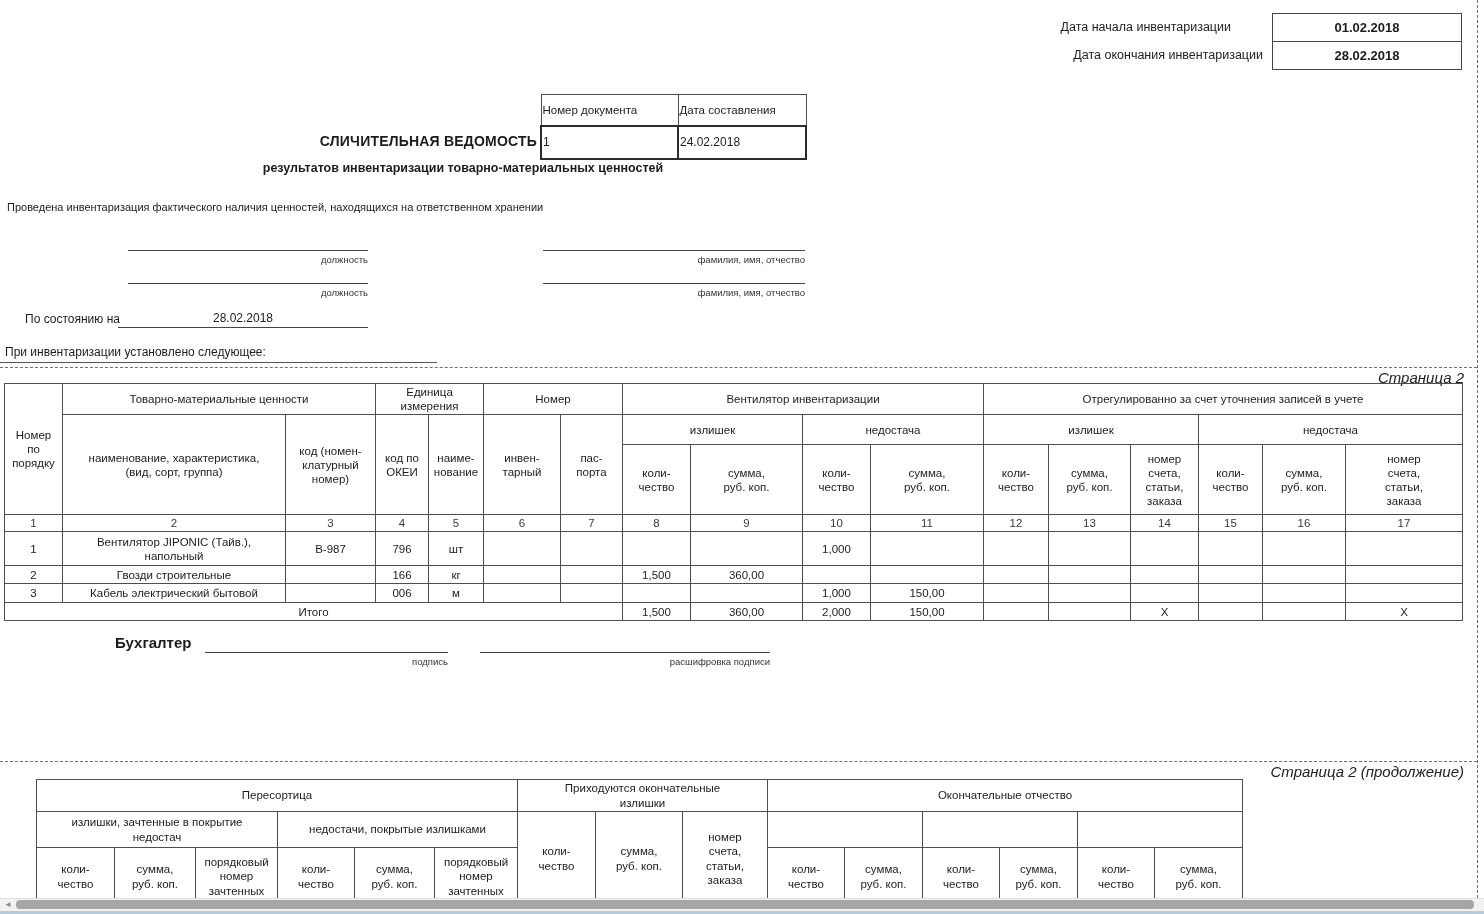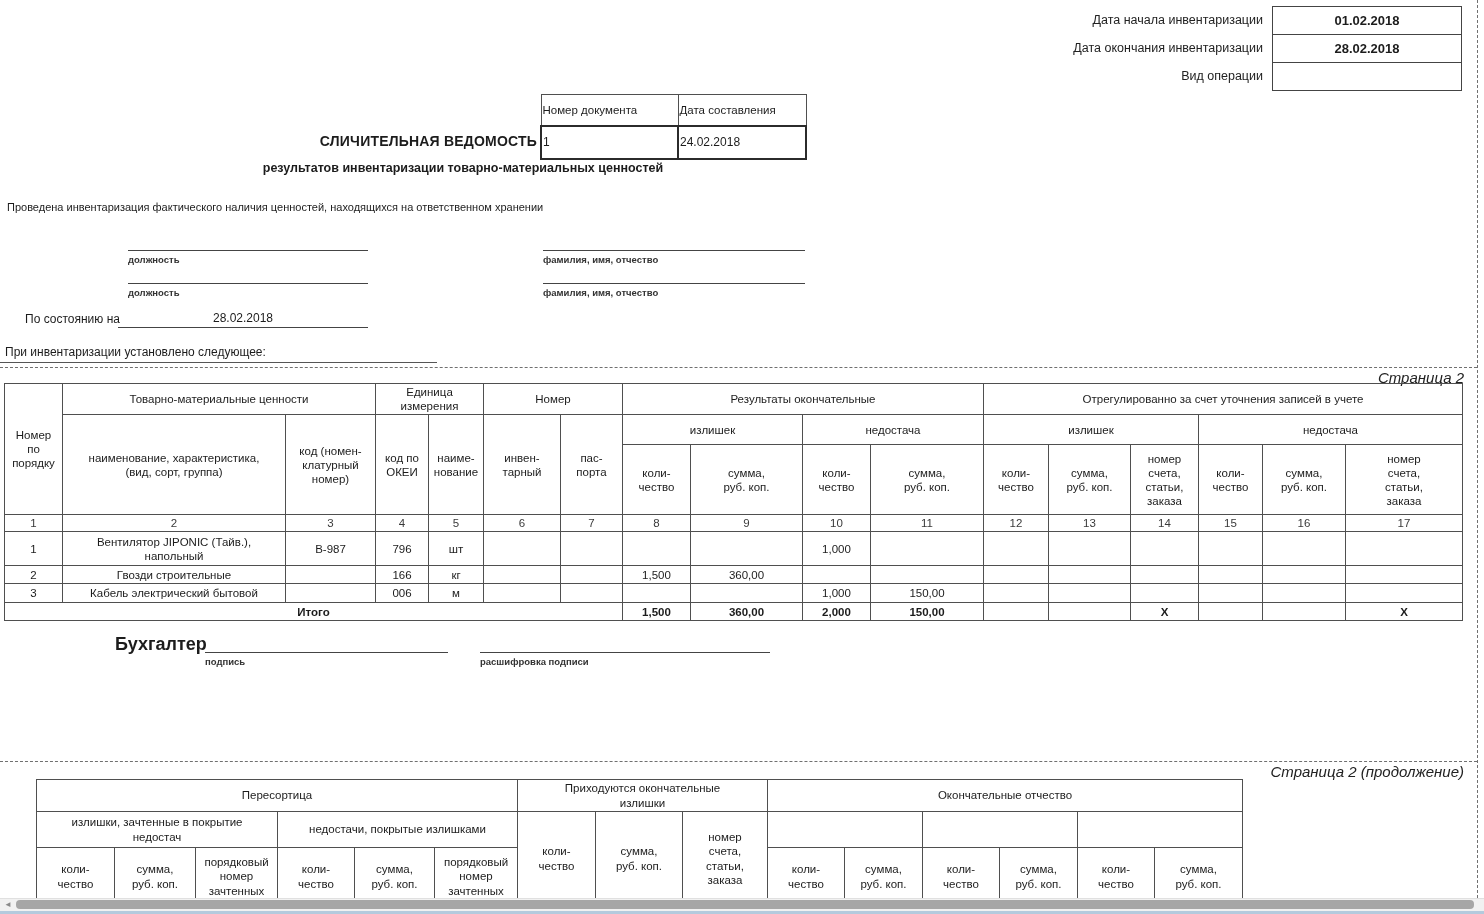--- a/index.html
+++ b/index.html
@@ -2,40 +2,40 @@
 <html><head>
 <meta charset="utf-8">
 <style>
   html,body{margin:0;padding:0;background:#ffffff;}
   #page{position:relative;width:1484px;height:914px;background:#fff;overflow:hidden;
         font-family:"Liberation Sans","DejaVu Sans",sans-serif;color:#1c1c1c;}
 
   
   #top-fields{position:absolute;left:900px;top:2px;width:562px;}
   .tf-row{display:flex;align-items:stretch;margin-top:-1px;}
-  .tf-row:first-child{margin-top:4px;}
+  .tf-row:first-child{margin-top:11px;gap:32px;}
   .tf-label{flex:1;text-align:right;padding-right:9px;font-size:12.5px;line-height:29px;color:#222;}
   .tf-box{width:190px;height:29px;border:1px solid #444;box-sizing:border-box;
           text-align:center;font-weight:bold;font-size:13px;line-height:27px;}
 
   
   #doc-box{position:absolute;left:540px;top:94px;border-collapse:collapse;}
   #doc-box td{box-sizing:border-box;text-align:left;vertical-align:middle;}
   #doc-box .dh{border:1px solid #4f4f4f;font-size:11.5px;height:31px;}
   #doc-box .dv{border:2px solid #2b2b2b;font-size:12px;height:33px;}
 
   .title-main{position:absolute;left:150px;top:133px;width:387px;text-align:right;
               font-size:14px;font-weight:bold;letter-spacing:.2px;}
   .title-sub{position:absolute;left:190px;top:161px;width:546px;text-align:center;
              font-size:12.5px;font-weight:bold;}
   .intro{position:absolute;left:7px;top:201px;font-size:11px;}
 
   
   .sline{position:absolute;border-top:1px solid #444;height:0;}
-  .scap{position:absolute;font-size:9.5px;color:#333;text-align:left;font-weight:bold;}
+  .scap{position:absolute;font-size:9.5px;color:#333;text-align:right;}
   .asof-label{position:absolute;left:25px;top:312px;font-size:12px;}
   .asof-value{position:absolute;left:118px;top:311px;width:250px;text-align:center;font-size:12px;}
 
   .established{position:absolute;left:5px;top:345px;font-size:12px;text-align:center;}
   .est-line{position:absolute;left:0px;top:362px;width:437px;border-top:1px solid #555;}
 
   .pagelbl{position:absolute;right:20px;font-size:15px;font-style:italic;color:#222;}
 
   
   .dash-h{position:absolute;left:0;border-top:1px dashed #707070;height:0;}
@@ -52,21 +52,21 @@
   td.txt{text-align:left;padding-left:4px;font-size:12px;}
   td.rnum{text-align:right;padding-right:4px;font-size:12px;}
   td.amt{text-align:right;padding-right:5px;font-size:12px;}
   td.ctr{font-size:12px;}
   td.tl{border-left:2px solid #2b2b2b;}
   td.trr{border-right:2px solid #2b2b2b;}
   td.tt{border-top:2px solid #2b2b2b;}
   td.tb{border-bottom:2px solid #2b2b2b;}
   td.noborder{border:none;background:transparent;text-align:right;padding-right:6px;font-size:12px;}
 
-  .acc-label{position:absolute;left:115px;top:634px;font-size:18px;font-weight:bold;}
+  .acc-label{position:absolute;left:115px;top:634px;font-size:15px;font-weight:bold;}
 
   
   #hscroll-track{position:absolute;left:0;top:898px;width:1484px;height:13px;background:#f1f1f1;
                  border-top:1px solid #e0e0e0;}
   #hscroll-thumb{position:absolute;left:16px;top:900px;width:1458px;height:9px;border-radius:4px;background:#a6a6a6;}
   #hscroll-left{position:absolute;left:2px;top:898px;width:12px;height:13px;font-size:8px;color:#8a8a8a;
                 line-height:13px;text-align:center;}
   #bottom-edge{position:absolute;left:0;top:911px;width:1484px;height:3px;background:#b4cadd;}
 </style>
 </head>
@@ -75,24 +75,20 @@
 <div id="page">
 
   <div id="top-fields">
     <div class="tf-row">
       <div class="tf-label">Дата начала инвентаризации</div>
       <div class="tf-box">01.02.2018</div>
     </div>
     <div class="tf-row">
       <div class="tf-label">Дата окончания инвентаризации</div>
       <div class="tf-box">28.02.2018</div>
-    </div>
-    <div class="tf-row">
-      <div class="tf-label">Вид операции</div>
-      <div class="tf-box"></div>
     </div>
   </div>
 
   <table id="doc-box">
     <colgroup>
         <col style="width:137px">
         <col style="width:128px">
       </colgroup>
     <tbody>
         <tr>
@@ -152,21 +148,21 @@
     </colgroup>
     <tbody>
         <tr style="height:30px;">
       <td rowspan="3">Номер
 по
 порядку</td>
       <td colspan="2">Товарно-материальные ценности</td>
       <td colspan="2">Единица
 измерения</td>
       <td colspan="2">Номер</td>
-      <td colspan="4">Результаты окончательные</td>
+      <td colspan="4">Вентилятор инвентаризации</td>
       <td colspan="6">Отрегулированно за счет уточнения записей в учете</td>
     </tr>
     <tr style="height:30px;">
       <td rowspan="2">наименование, характеристика,
 (вид, сорт, группа)</td>
       <td rowspan="2">код (номен-
 клатурный
 номер)</td>
       <td rowspan="2">код по
 ОКЕИ</td>
@@ -277,21 +273,21 @@
       <td class="amt tb"></td>
       <td class="amt tb">1,000</td>
       <td class="amt trr tb">150,00</td>
       <td></td>
       <td></td>
       <td></td>
       <td></td>
       <td></td>
       <td></td>
     </tr>
-    <tr style="height:18px;font-weight:bold;">
+    <tr style="height:18px;">
       <td class="noborder" colspan="7">Итого</td>
       <td class="amt tl tt tb">1,500</td>
       <td class="amt tt tb">360,00</td>
       <td class="amt tt tb">2,000</td>
       <td class="amt trr tt tb">150,00</td>
       <td></td>
       <td></td>
       <td class="ctr">X</td>
       <td></td>
       <td></td>

